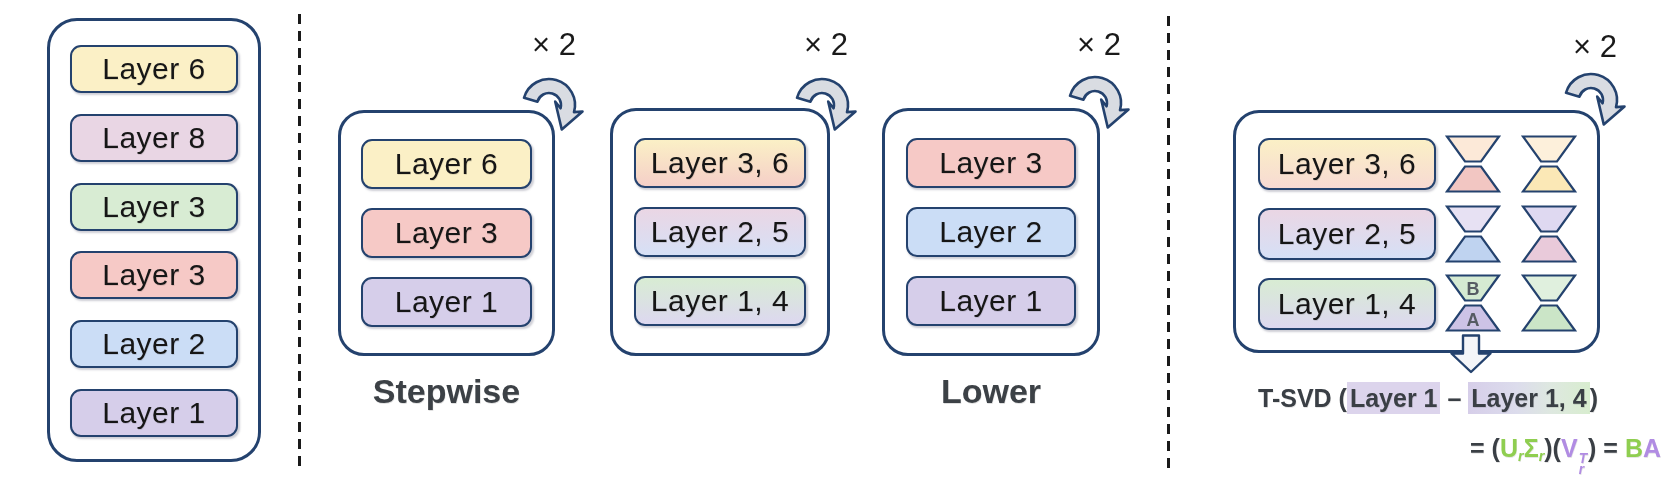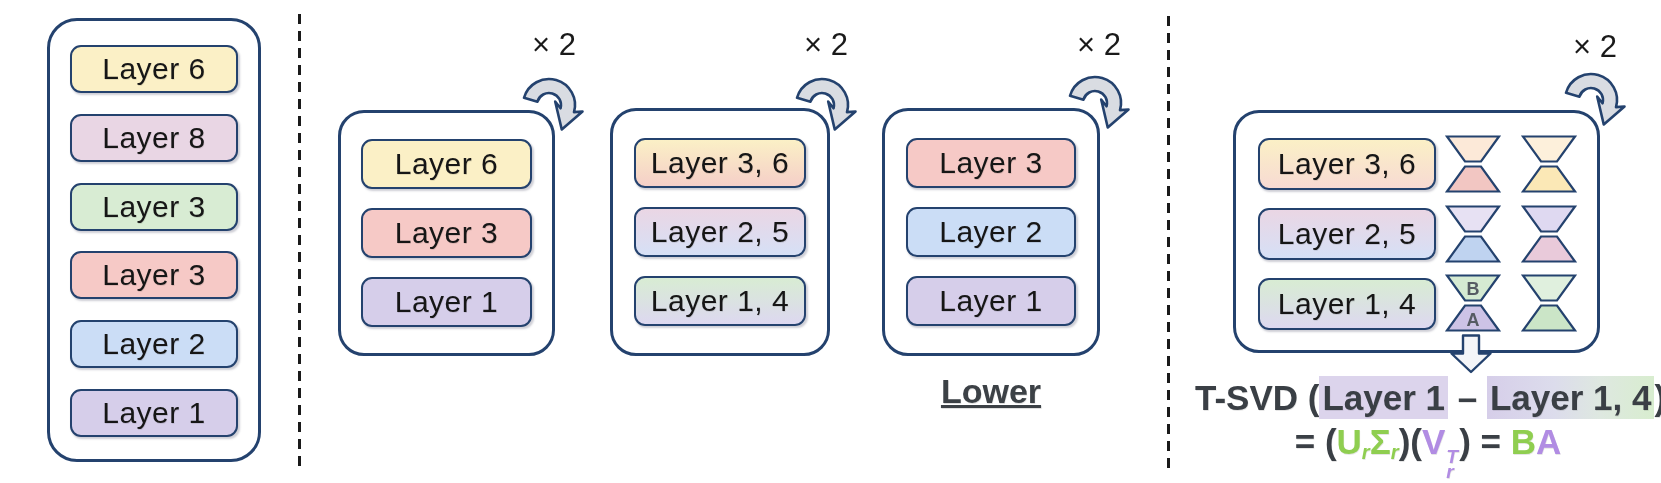--- a/index.html
+++ b/index.html
@@ -39,25 +39,25 @@
   .hourglass{position:absolute;width:56px;height:58px;overflow:visible;}
   .trap{stroke:var(--border);stroke-width:2.2;stroke-linejoin:miter;}
   .hg-letter{
     fill:var(--letter_gray);font-size:18px;font-weight:bold;text-anchor:middle;
     font-family:"Liberation Sans",sans-serif;
   }
   .down-arrow{position:absolute;width:44px;height:40px;z-index:6;overflow:visible;}
   .down-arrow path{fill:var(--down_fill);stroke:var(--border);stroke-width:2.4;stroke-linejoin:round;}
   .formula{
     position:absolute;left:1195px;top:378px;width:466px;text-align:center;
-    font-weight:bold;font-size:35px;line-height:40px;color:var(--formula);
+    font-weight:bold;font-size:25px;line-height:40px;color:var(--formula);
     text-shadow:0.5px 1px 0 rgba(0,0,0,0.10);
   }
   .f-line{white-space:nowrap;}
-  .f-line2{margin-top:4px;}
+  .f-line2{margin-top:10px;text-align:right;}
   .hl{padding:2px 3px;}
   .sb{font-size:0.58em;font-style:italic;vertical-align:-0.25em;}
   .stk{
     display:inline-flex;flex-direction:column;align-items:flex-start;
     font-size:0.55em;line-height:0.82;font-style:italic;vertical-align:-0.45em;padding:0 1px;
   }
 </style>
 </head>
 <body>
 
@@ -77,41 +77,42 @@
 
   <span class="mult" style="left:509px;top:27px;">× 2</span>
   <svg class="loop" style="left:509px;top:63px;" viewBox="0 0 82 74">
     <path d="M14 42 A26 26 0 0 1 66 42 L74 39 L59 62 L45 37 L52 42 A12 12 0 0 0 28 42 Z" transform="rotate(16 40 42)"></path>
   </svg>
   <div class="panel-box col-flex" style="left:338px;top:110px;width:217px;height:246px;padding:26px 20px;">
     <div class="layer" style="height: 50px; background: rgb(251, 240, 198);">Layer 6</div>
     <div class="layer" style="height: 50px; background: rgb(246, 201, 198);">Layer 3</div>
     <div class="layer" style="height: 50px; background: rgb(214, 206, 234);">Layer 1</div>
   </div>
+  <div class="panel-label" style="left:338px;top:369px;width:217px;">Stepwise</div>
 
   <span class="mult" style="left:781px;top:27px;">× 2</span>
   <svg class="loop" style="left:782px;top:63px;" viewBox="0 0 82 74">
     <path d="M14 42 A26 26 0 0 1 66 42 L74 39 L59 62 L45 37 L52 42 A12 12 0 0 0 28 42 Z" transform="rotate(16 40 42)"></path>
   </svg>
   <div class="panel-box col-flex" style="left:610px;top:108px;width:220px;height:248px;padding:27px 21px;">
     <div class="layer" style="height: 50px; background: linear-gradient(rgb(251, 240, 198) 0%, rgb(245, 207, 200) 100%);">Layer 3, 6</div>
     <div class="layer" style="height: 50px; background: linear-gradient(rgb(234, 214, 228) 0%, rgb(214, 224, 246) 100%);">Layer 2, 5</div>
     <div class="layer" style="height: 50px; background: linear-gradient(rgb(216, 236, 211) 0%, rgb(221, 216, 240) 100%);">Layer 1, 4</div>
   </div>
 
   <span class="mult" style="left:1054px;top:27px;">× 2</span>
   <svg class="loop" style="left:1055px;top:61px;" viewBox="0 0 82 74">
     <path d="M14 42 A26 26 0 0 1 66 42 L74 39 L59 62 L45 37 L52 42 A12 12 0 0 0 28 42 Z" transform="rotate(16 40 42)"></path>
   </svg>
   <div class="panel-box col-flex" style="left:882px;top:108px;width:218px;height:248px;padding:27px 21px;">
     <div class="layer" style="height: 50px; background: rgb(246, 201, 198);">Layer 3</div>
     <div class="layer" style="height: 50px; background: rgb(203, 221, 246);">Layer 2</div>
     <div class="layer" style="height: 50px; background: rgb(214, 206, 234);">Layer 1</div>
   </div>
-  <div class="panel-label" style="left:882px;top:369px;width:218px;text-decoration:underline;">Lower</div>
+  <div class="panel-label" style="left:882px;top:369px;width:218px;">Lower</div>
 
   <span class="mult" style="left:1550px;top:29px;">× 2</span>
   <svg class="loop" style="left:1551px;top:58px;" viewBox="0 0 82 74">
     <path d="M14 42 A26 26 0 0 1 66 42 L74 39 L59 62 L45 37 L52 42 A12 12 0 0 0 28 42 Z" transform="rotate(16 40 42)"></path>
   </svg>
   <div class="panel-box" style="left:1233px;top:110px;width:367px;height:243px;">
     <div class="layer" style="position: absolute; left: 22px; top: 25px; width: 178px; height: 52px; background: linear-gradient(rgb(251, 240, 198) 0%, rgb(247, 218, 211) 100%);">Layer 3, 6</div>
     <div class="layer" style="position: absolute; left: 22px; top: 95px; width: 178px; height: 52px; background: linear-gradient(rgb(234, 214, 228) 0%, rgb(214, 224, 246) 100%);">Layer 2, 5</div>
     <div class="layer" style="position: absolute; left: 22px; top: 165px; width: 178px; height: 52px; background: linear-gradient(rgb(216, 236, 211) 0%, rgb(221, 216, 240) 100%);">Layer 1, 4</div>
 

